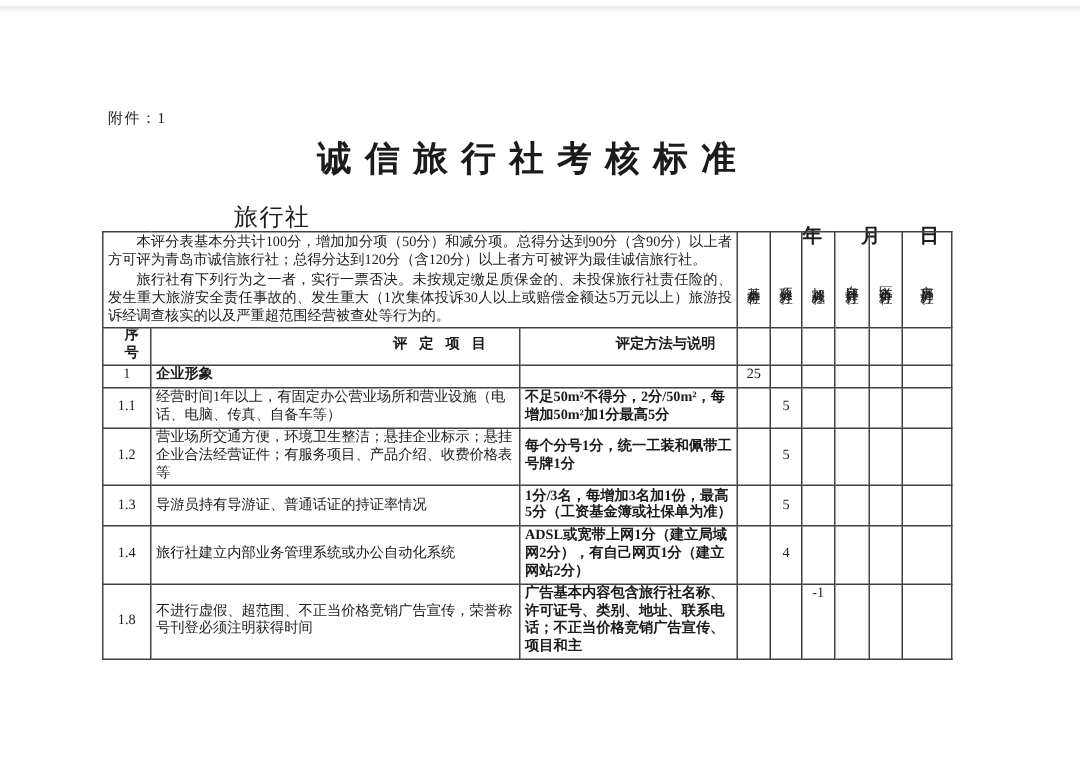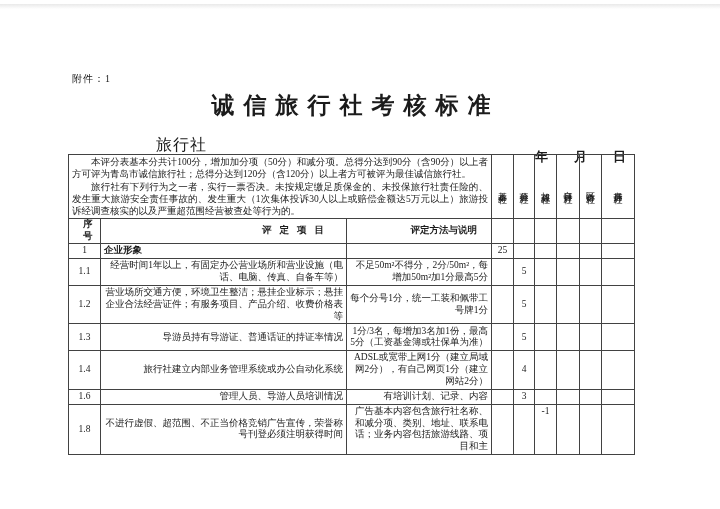--- a/index.html
+++ b/index.html
@@ -55,22 +55,22 @@
   td.vcol span{
     display:inline-block;
     writing-mode:vertical-lr;text-orientation:upright;
     font-size:9px;line-height:10px;letter-spacing:1px;
   }
   tr.header-row td{
     text-align:right;font-weight:bold;height:13px;padding:0 14px;
   }
   td.h-item{letter-spacing:8px;text-indent:8px;margin-top:30px;}
   td.c-no{text-align:center;}
-  td.c-item{text-align:right;}
-  td.c-method{text-align:right;}
+  td.c-item{text-align:left;}
+  td.c-method{text-align:left;font-weight:bold;}
   td.c-score{text-align:center;margin-top:20px;}
   tr.category-row td.c-item{font-weight:bold;text-align:left;}
   tr.category-row td{height:13px;}
   tr.tall td{height:24px;}
   tr.short td{height:12px;}
   tr.last-row td.c-score{vertical-align:top;}
 </style>
 </head>
 <body>
 
@@ -170,35 +170,24 @@
       <td class="c-no">1.4</td>
       <td class="c-item">旅行社建立内部业务管理系统或办公自动化系统</td>
       <td class="c-method">ADSL或宽带上网1分（建立局域网2分），有自己网页1分（建立网站2分）</td>
       <td class="c-score"></td>
       <td class="c-score">4</td>
       <td class="c-score"></td>
       <td class="c-score"></td>
       <td class="c-score"></td>
       <td class="c-score"></td>
     </tr>
-        <tr class="short">
-      <td class="c-no">1.6</td>
-      <td class="c-item">管理人员、导游人员培训情况</td>
-      <td class="c-method">有培训计划、记录、内容</td>
-      <td class="c-score"></td>
-      <td class="c-score">3</td>
-      <td class="c-score"></td>
-      <td class="c-score"></td>
-      <td class="c-score"></td>
-      <td class="c-score"></td>
-    </tr>
         <tr class="last-row">
       <td class="c-no">1.8</td>
       <td class="c-item">不进行虚假、超范围、不正当价格竞销广告宣传，荣誉称号刊登必须注明获得时间</td>
-      <td class="c-method">广告基本内容包含旅行社名称、和减分项、类别、地址、联系电话；业务内容包括旅游线路、项目和主</td>
+      <td class="c-method">广告基本内容包含旅行社名称、许可证号、类别、地址、联系电话；不正当价格竞销广告宣传、项目和主</td>
       <td class="c-score"></td>
       <td class="c-score"></td>
       <td class="c-score">-1</td>
       <td class="c-score"></td>
       <td class="c-score"></td>
       <td class="c-score"></td>
     </tr>
       </tbody>
   </table>
 

